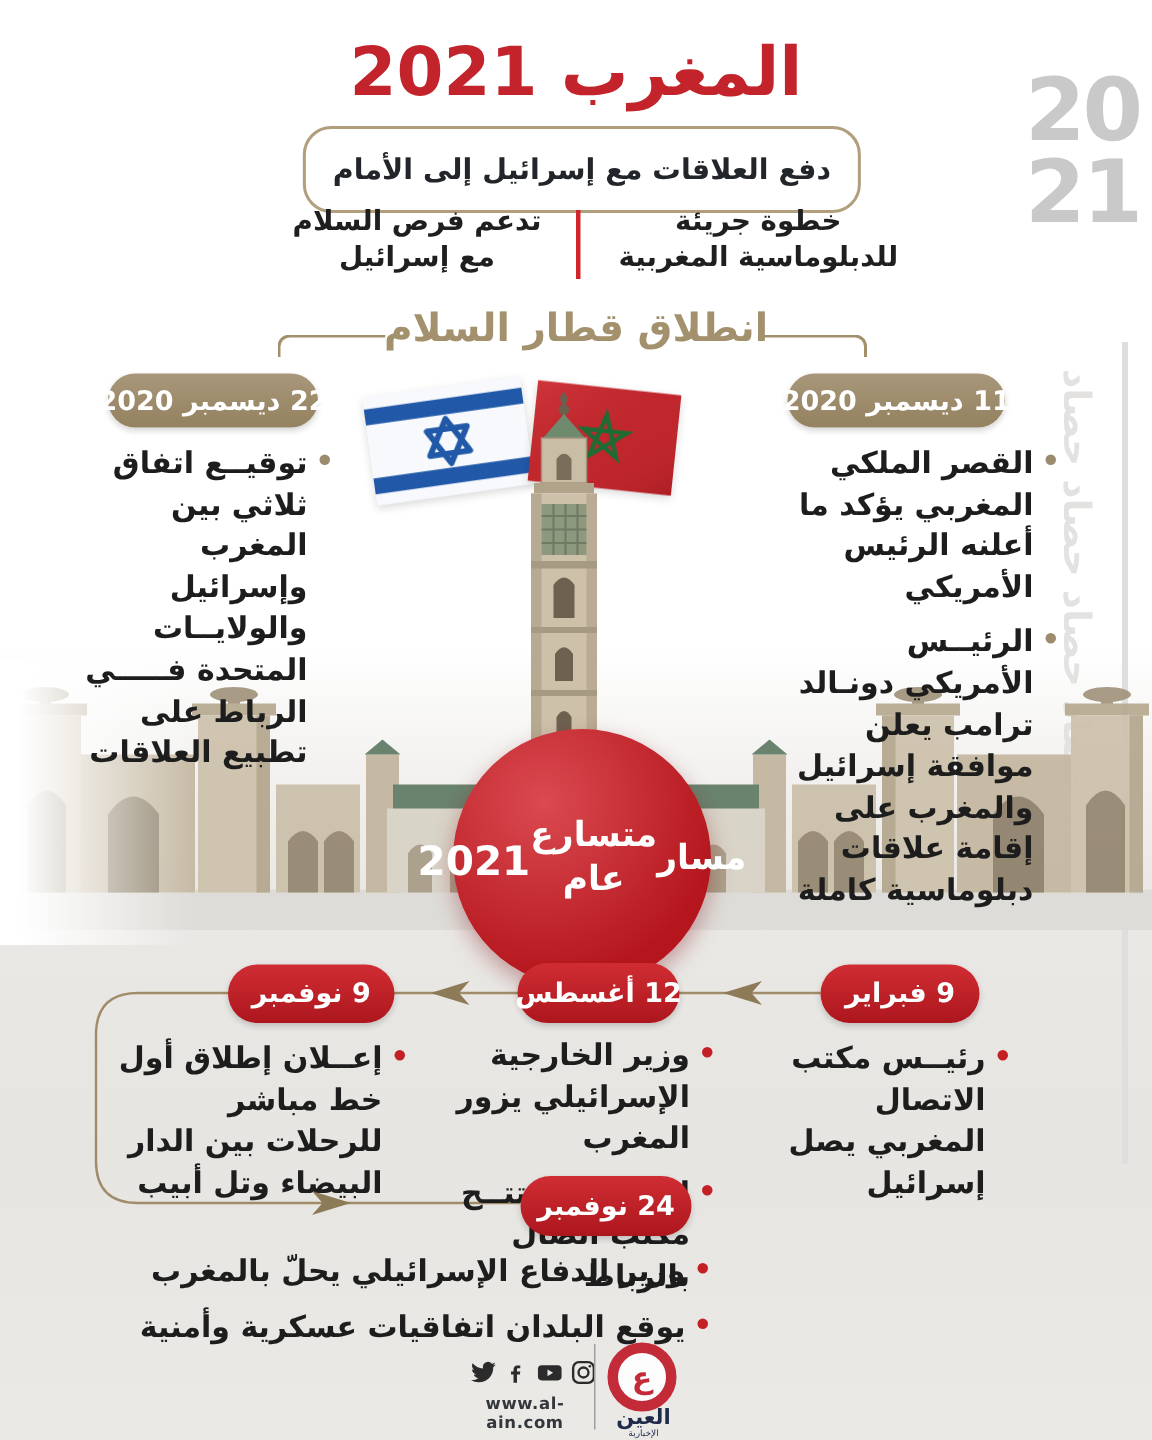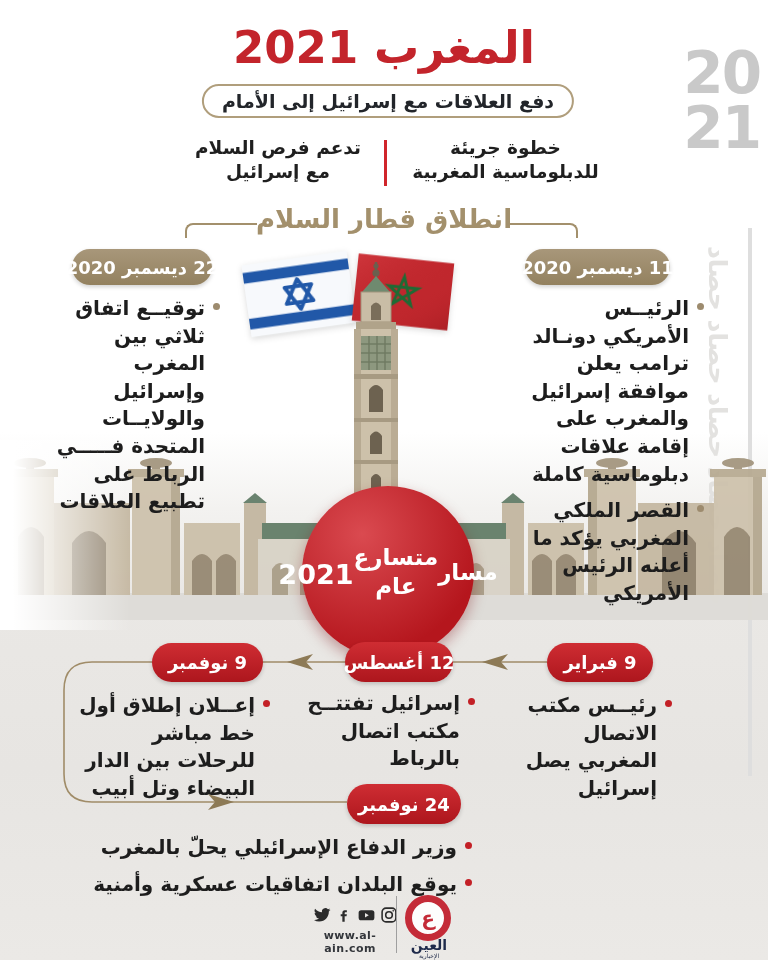--- a/index.html
+++ b/index.html
@@ -15,21 +15,21 @@
   .wm-years { right:8px; top:46px; text-align:right; color:#c9c9c9; font-weight:bold;
               font-size:58px; line-height:.94; letter-spacing:-2px; direction:ltr; }
   .wm-line  { right:16px; top:228px; width:4px; height:548px; background:#dedede; }
   .wm-word  { right:36px; top:246px; writing-mode:vertical-rl; font-size:25px; font-weight:bold;
               color:#e3e2e0; letter-spacing:14px; white-space:nowrap; }
 
   
   .title { left:0; top:24px; width:768px; text-align:center; color:#c3242b;
            font-size:45px; font-weight:bold; line-height:1.05; }
   .subtitle-pill { left:388px; top:84px; transform:translateX(-50%);
-           border:2px solid #b09e7c; border-radius:19px; padding:4px 18px;
+           border:2px solid #b09e7c; border-radius:19px; padding:16px 18px;
            font-size:19px; font-weight:bold; color:#22252a; white-space:nowrap; background:#fff; }
   .highlights { left:188px; top:136px; width:420px; display:flex; justify-content:space-between; align-items:flex-start; }
   .hl-cell { font-size:18.5px; font-weight:bold; color:#1f1f1f; line-height:1.3; text-align:center; }
   .hl-right { width:205px; }
   .hl-left  { width:180px; }
   .hl-divider { width:3px; height:46px; background:#d0252b; margin-top:4px; }
 
   
   .section-title { left:0; top:204px; width:768px; text-align:center;
                    color:#a3906c; font-size:26px; font-weight:bold; }
@@ -199,22 +199,22 @@
           <path d="M440 150 v-26 q8 -12 16 0 v26 z"></path>
             <path d="M468 150 v-26 q8 -12 16 0 v26 z"></path>
         </g>
       </g>
     </svg>
   </div>
   <div class="abs fade-left"></div>
 
   <div class="abs badge badge-tan" style="left:525px; top:249px; width:145px; height:36px;">11 ديسمبر 2020</div>
   <ul class="abs bullets" style="right:64px; top:295px; width:186px;">
+    <li>القصر الملكي المغربي يؤكد ما أعلنه الرئيس الأمريكي</li>
     <li>الرئيــس الأمريكي دونـالد ترامب يعلن موافقة إسرائيل والمغرب على إقامة علاقات دبلوماسية كاملة</li>
-    <li>القصر الملكي المغربي يؤكد ما أعلنه الرئيس الأمريكي</li>
   </ul>
 
   <div class="abs badge badge-tan" style="left:72px; top:249px; width:140px; height:36px;">22 ديسمبر 2020</div>
   <ul class="abs bullets" style="right:548px; top:295px; width:172px;">
     <li>توقيــع اتفاق ثلاثي بين المغرب وإسرائيل والولايــات المتحدة فـــــي الرباط على تطبيع العلاقات</li>
   </ul>
 
   <div class="abs red-circle">
     <div class="l12">مسار</div>
     <div class="l12">متسارع عام</div>
@@ -228,20 +228,21 @@
     <path d="M234 802 L208 794 L215 802 L208 810 Z" fill="#8d7a56"></path>
   </svg>
 
   <div class="abs badge badge-red" style="left:547px; top:643px; width:106px; height:39px;">9 فبراير</div>
   <ul class="abs bullets red-dots" style="right:96px; top:692px; width:160px;">
     <li>رئيــس مكتب الاتصال المغربي يصل إسرائيل</li>
   </ul>
 
   <div class="abs badge badge-red" style="left:345px; top:642px; width:108px; height:40px;">12 أغسطس</div>
   <ul class="abs bullets red-dots" style="right:293px; top:690px; width:182px;">
+    <li>وزير الخارجية الإسرائيلي يزور المغرب</li>
     <li>إسرائيل تفتتــح مكتب اتصال بالرباط</li>
   </ul>
 
   <div class="abs badge badge-red" style="left:152px; top:643px; width:111px; height:39px;">9 نوفمبر</div>
   <ul class="abs bullets red-dots" style="right:498px; top:692px; width:200px;">
     <li>إعــلان إطلاق أول خط مباشر للرحلات بين الدار البيضاء وتل أبيب</li>
   </ul>
 
   <div class="abs badge badge-red" style="left:347px; top:784px; width:114px; height:40px;">24 نوفمبر</div>
   <ul class="abs bullets red-dots" style="right:296px; top:834px; width:290px;">

